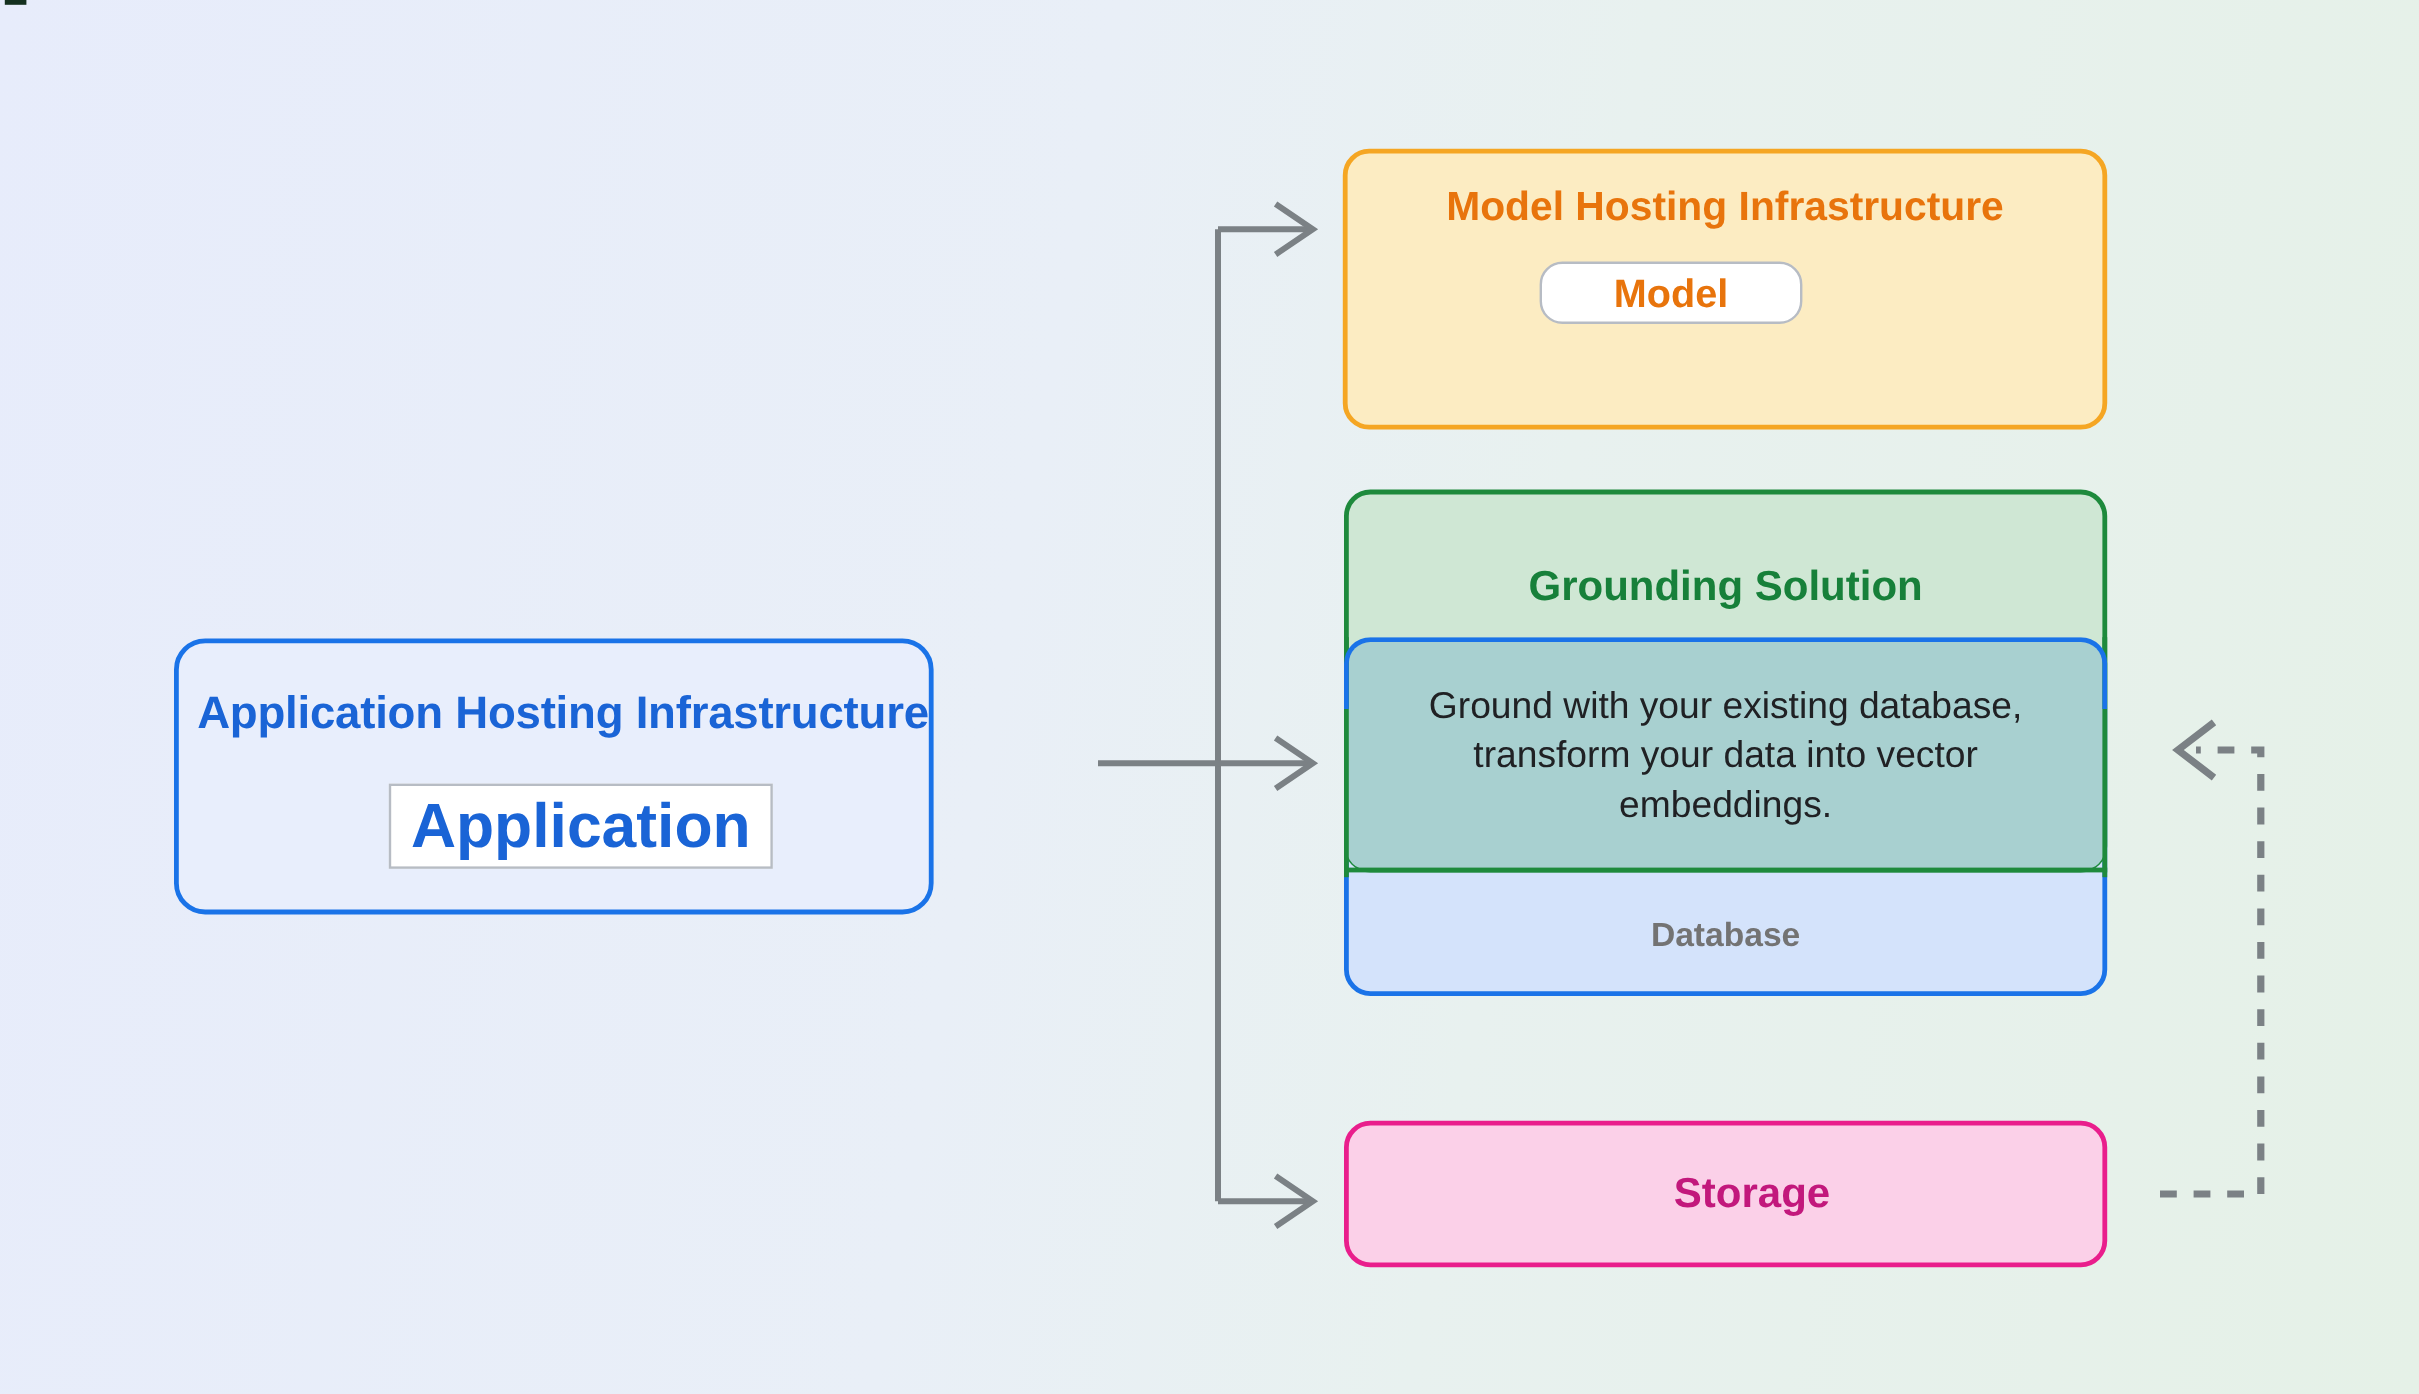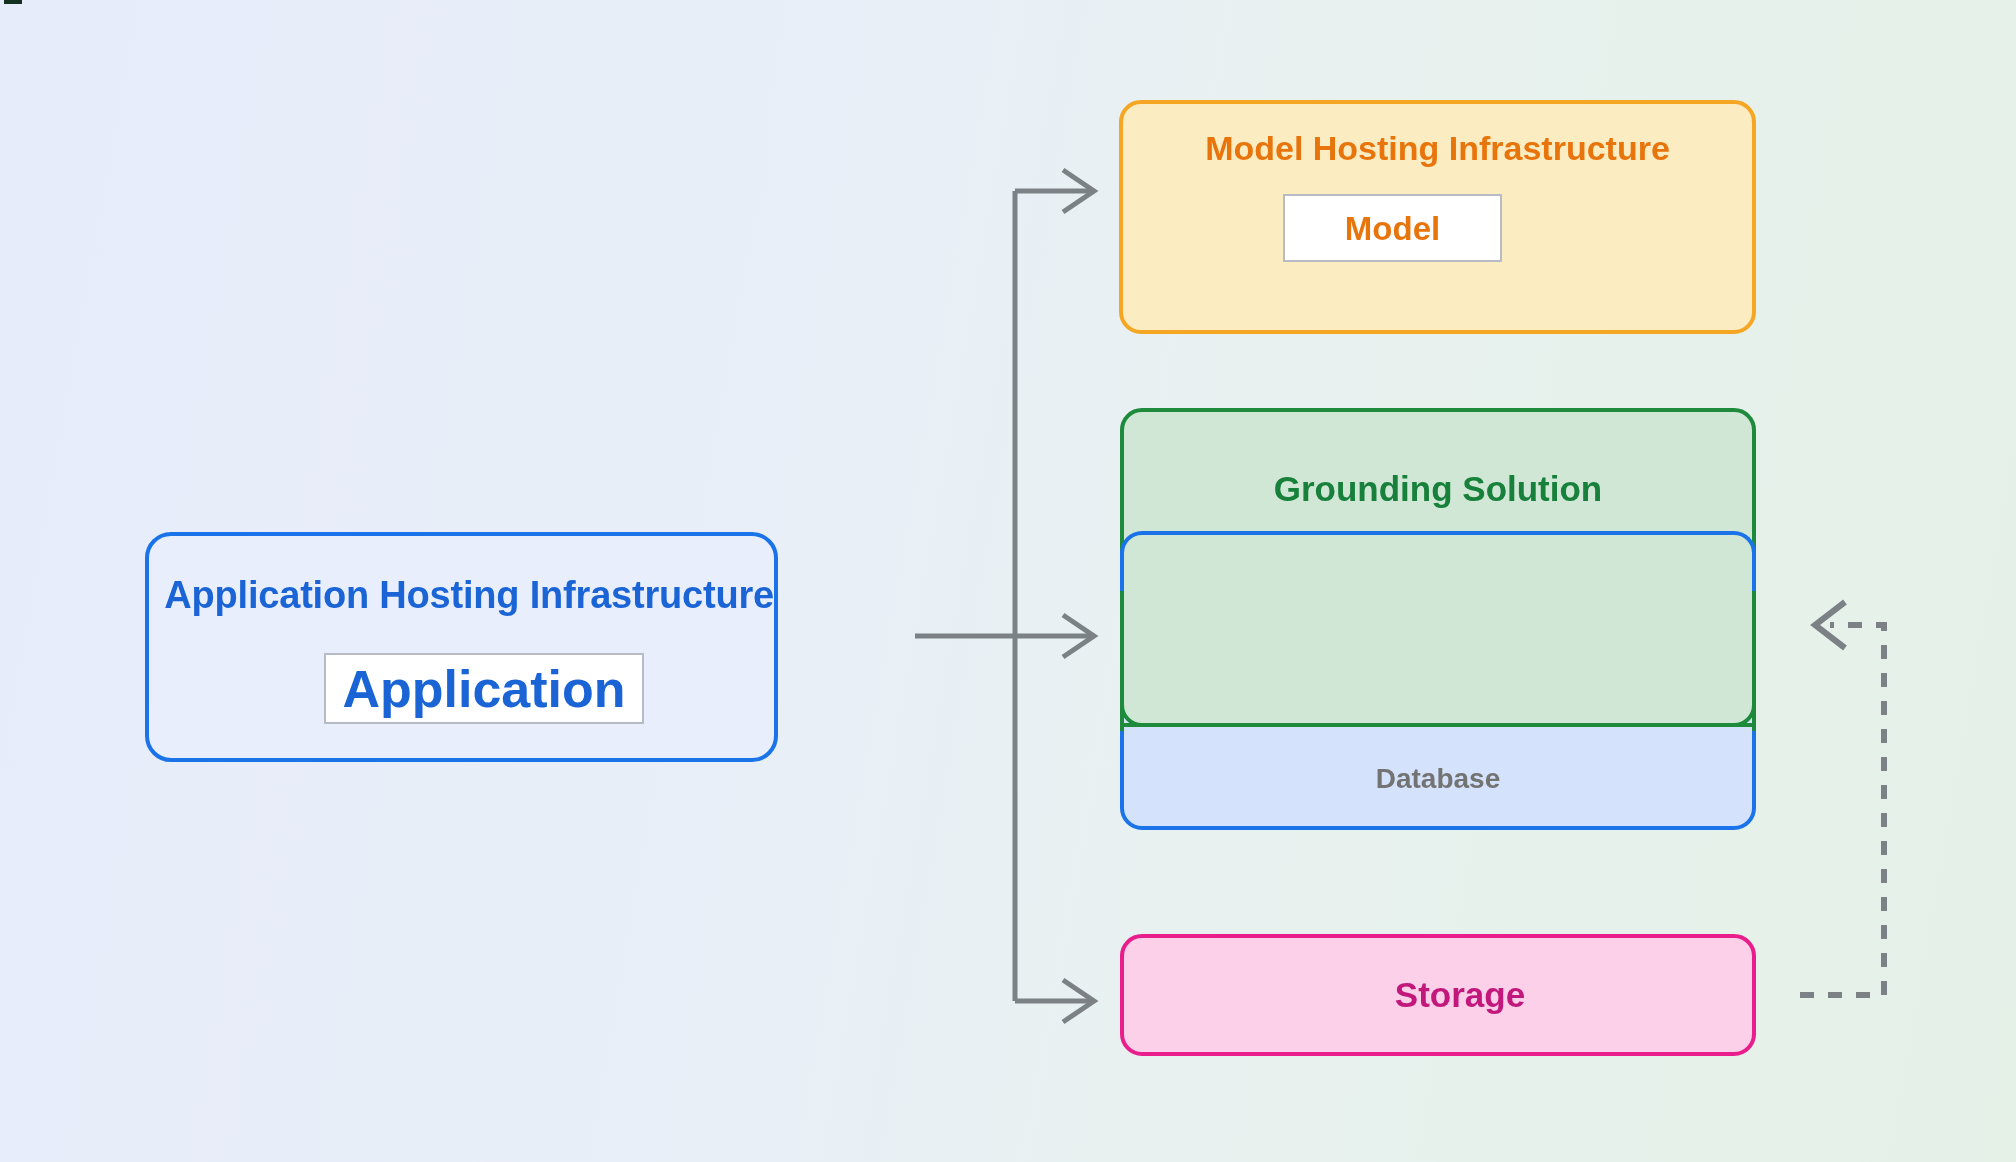--- a/index.html
+++ b/index.html
@@ -76,40 +76,41 @@
     top: 117px;
     width: 320px;
     height: 71px;
     font-size: 52px;
     color: #1a64d6;
   }
 
   
   #model-host {
     left: 1119px;
-    top: 100px;
+    top: 124px;
     width: 637px;
     height: 234px;
     border-width: 4px;
     border-color: #f5a623;
     background: #fcecc2;
     padding-top: 26px;
   }
   #model-host .node-title {
     color: #e8740c;
     font-size: 34px;
   }
   #model-chip {
     position: absolute;
     left: 160px;
     top: 90px;
     width: 219px;
-    height: 68px;
+    height: 52px;
     font-size: 33px;
     color: #e8740c;
+    border-radius: 19px;
   }
 
   
   #grounding {
     left: 1120px;
     top: 408px;
     width: 636px;
     height: 319px;
     border-width: 4px;
     border-color: #1e8a3c;
@@ -257,20 +258,23 @@
   </div>
 
   <div class="node" id="database">
     <div class="node-title">Database</div>
   </div>
 
   <div class="node" id="grounding">
     <div class="node-title">Grounding Solution</div>
   </div>
 
+  <div id="overlap">
+    <div id="overlap-text">Ground with your existing database, transform your data into vector embeddings.</div>
+  </div>
 
   <div class="green-edge" id="green-edge-l"></div>
   <div class="green-edge" id="green-edge-r"></div>
   <div id="green-edge-b"></div>
   <div id="blue-top"></div>
 
   <div class="node" id="storage">
     <div class="node-title">Storage</div>
   </div>
 

